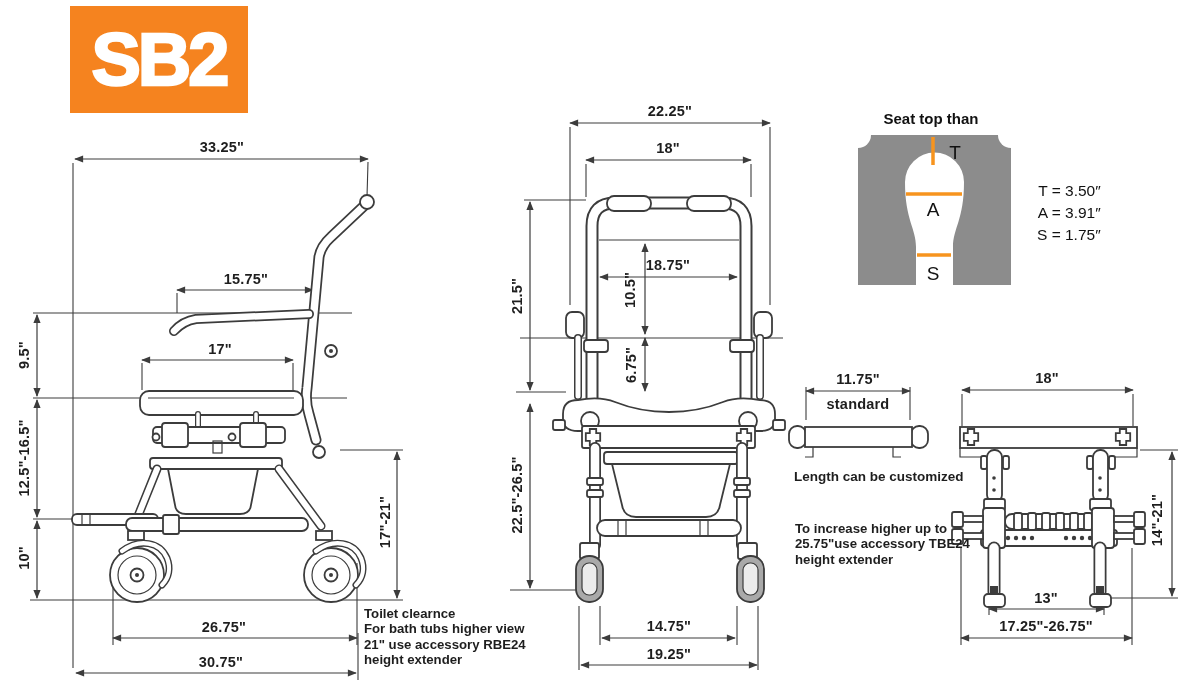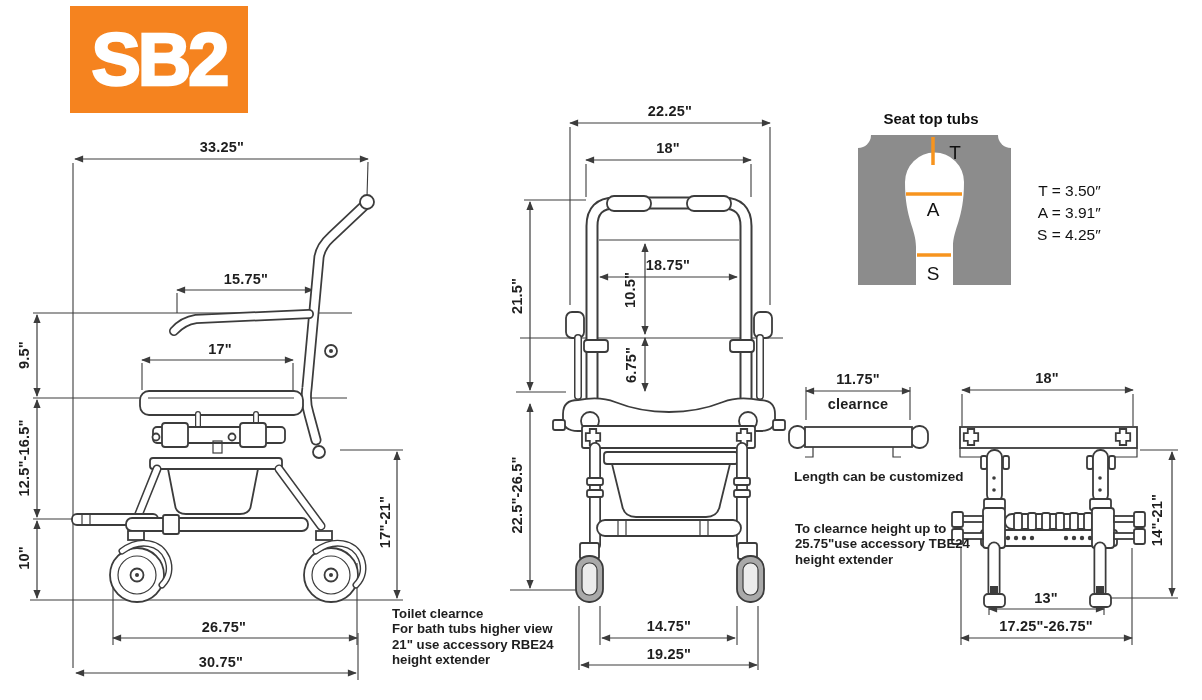--- a/index.html
+++ b/index.html
@@ -287,54 +287,54 @@
 
 <div class="lbl" style="left:222px;top:147px">33.25"</div>
 <div class="lbl" style="left:246px;top:279px">15.75"</div>
 <div class="lbl" style="left:220px;top:349px">17"</div>
 <div class="lbl rot" style="left:24px;top:355px">9.5"</div>
 <div class="lbl rot" style="left:24px;top:458px">12.5"-16.5"</div>
 <div class="lbl rot" style="left:24px;top:558px">10"</div>
 <div class="lbl rot" style="left:385px;top:522px">17"-21"</div>
 <div class="lbl" style="left:224px;top:627px">26.75"</div>
 <div class="lbl" style="left:221px;top:662px">30.75"</div>
-<div class="note" style="left:384px;top:606px">
+<div class="note" style="left:356px;top:606px">
   <div>Toilet clearnce</div>
   <div>For bath tubs higher view</div>
   <div>21" use accessory RBE24</div>
   <div>height extender</div>
 </div>
 
 <div class="lbl" style="left:670px;top:111px">22.25"</div>
 <div class="lbl" style="left:668px;top:148px">18"</div>
 <div class="lbl rot" style="left:517px;top:296px">21.5"</div>
 <div class="lbl" style="left:668px;top:265px">18.75"</div>
 <div class="lbl rot" style="left:630px;top:290px">10.5"</div>
 <div class="lbl rot" style="left:631px;top:365px">6.75"</div>
 <div class="lbl rot" style="left:517px;top:495px">22.5"-26.5"</div>
 <div class="lbl" style="left:669px;top:626px">14.75"</div>
 <div class="lbl" style="left:669px;top:654px">19.25"</div>
 
-<div class="svtitle" style="left:931px;top:118px">Seat top tubs</div>
+<div class="svtitle" style="left:931px;top:118px">Seat top than</div>
 <div class="marker-lbl" style="left:955px;top:153px">T</div>
 <div class="marker-lbl" style="left:933px;top:210px">A</div>
 <div class="marker-lbl" style="left:933px;top:274px">S</div>
 <div class="legend" style="left:1037px;top:180px">
   <div>T = 3.50″</div>
   <div>A = 3.91″</div>
-  <div>S = 4.25″</div>
+  <div>S = 1.75″</div>
 </div>
 
 <div class="lbl" style="left:858px;top:379px">11.75"</div>
-<div class="lbl" style="left:858px;top:404px">clearnce</div>
+<div class="lbl" style="left:858px;top:404px">standard</div>
 <div class="note" style="left:786px;top:469px;font-size:13.5px">Length can be customized</div>
 
 <div class="lbl" style="left:1047px;top:378px">18"</div>
 <div class="lbl rot" style="left:1157px;top:520px">14"-21"</div>
 <div class="lbl" style="left:1046px;top:598px">13"</div>
 <div class="lbl" style="left:1046px;top:626px">17.25"-26.75"</div>
 <div class="note" style="left:787px;top:521px">
-  <div>To clearnce height up to</div>
+  <div>To increase higher up to</div>
   <div>25.75"use accessory TBE24</div>
   <div>height extender</div>
 </div>
 
 </div>
 
 </body></html>

